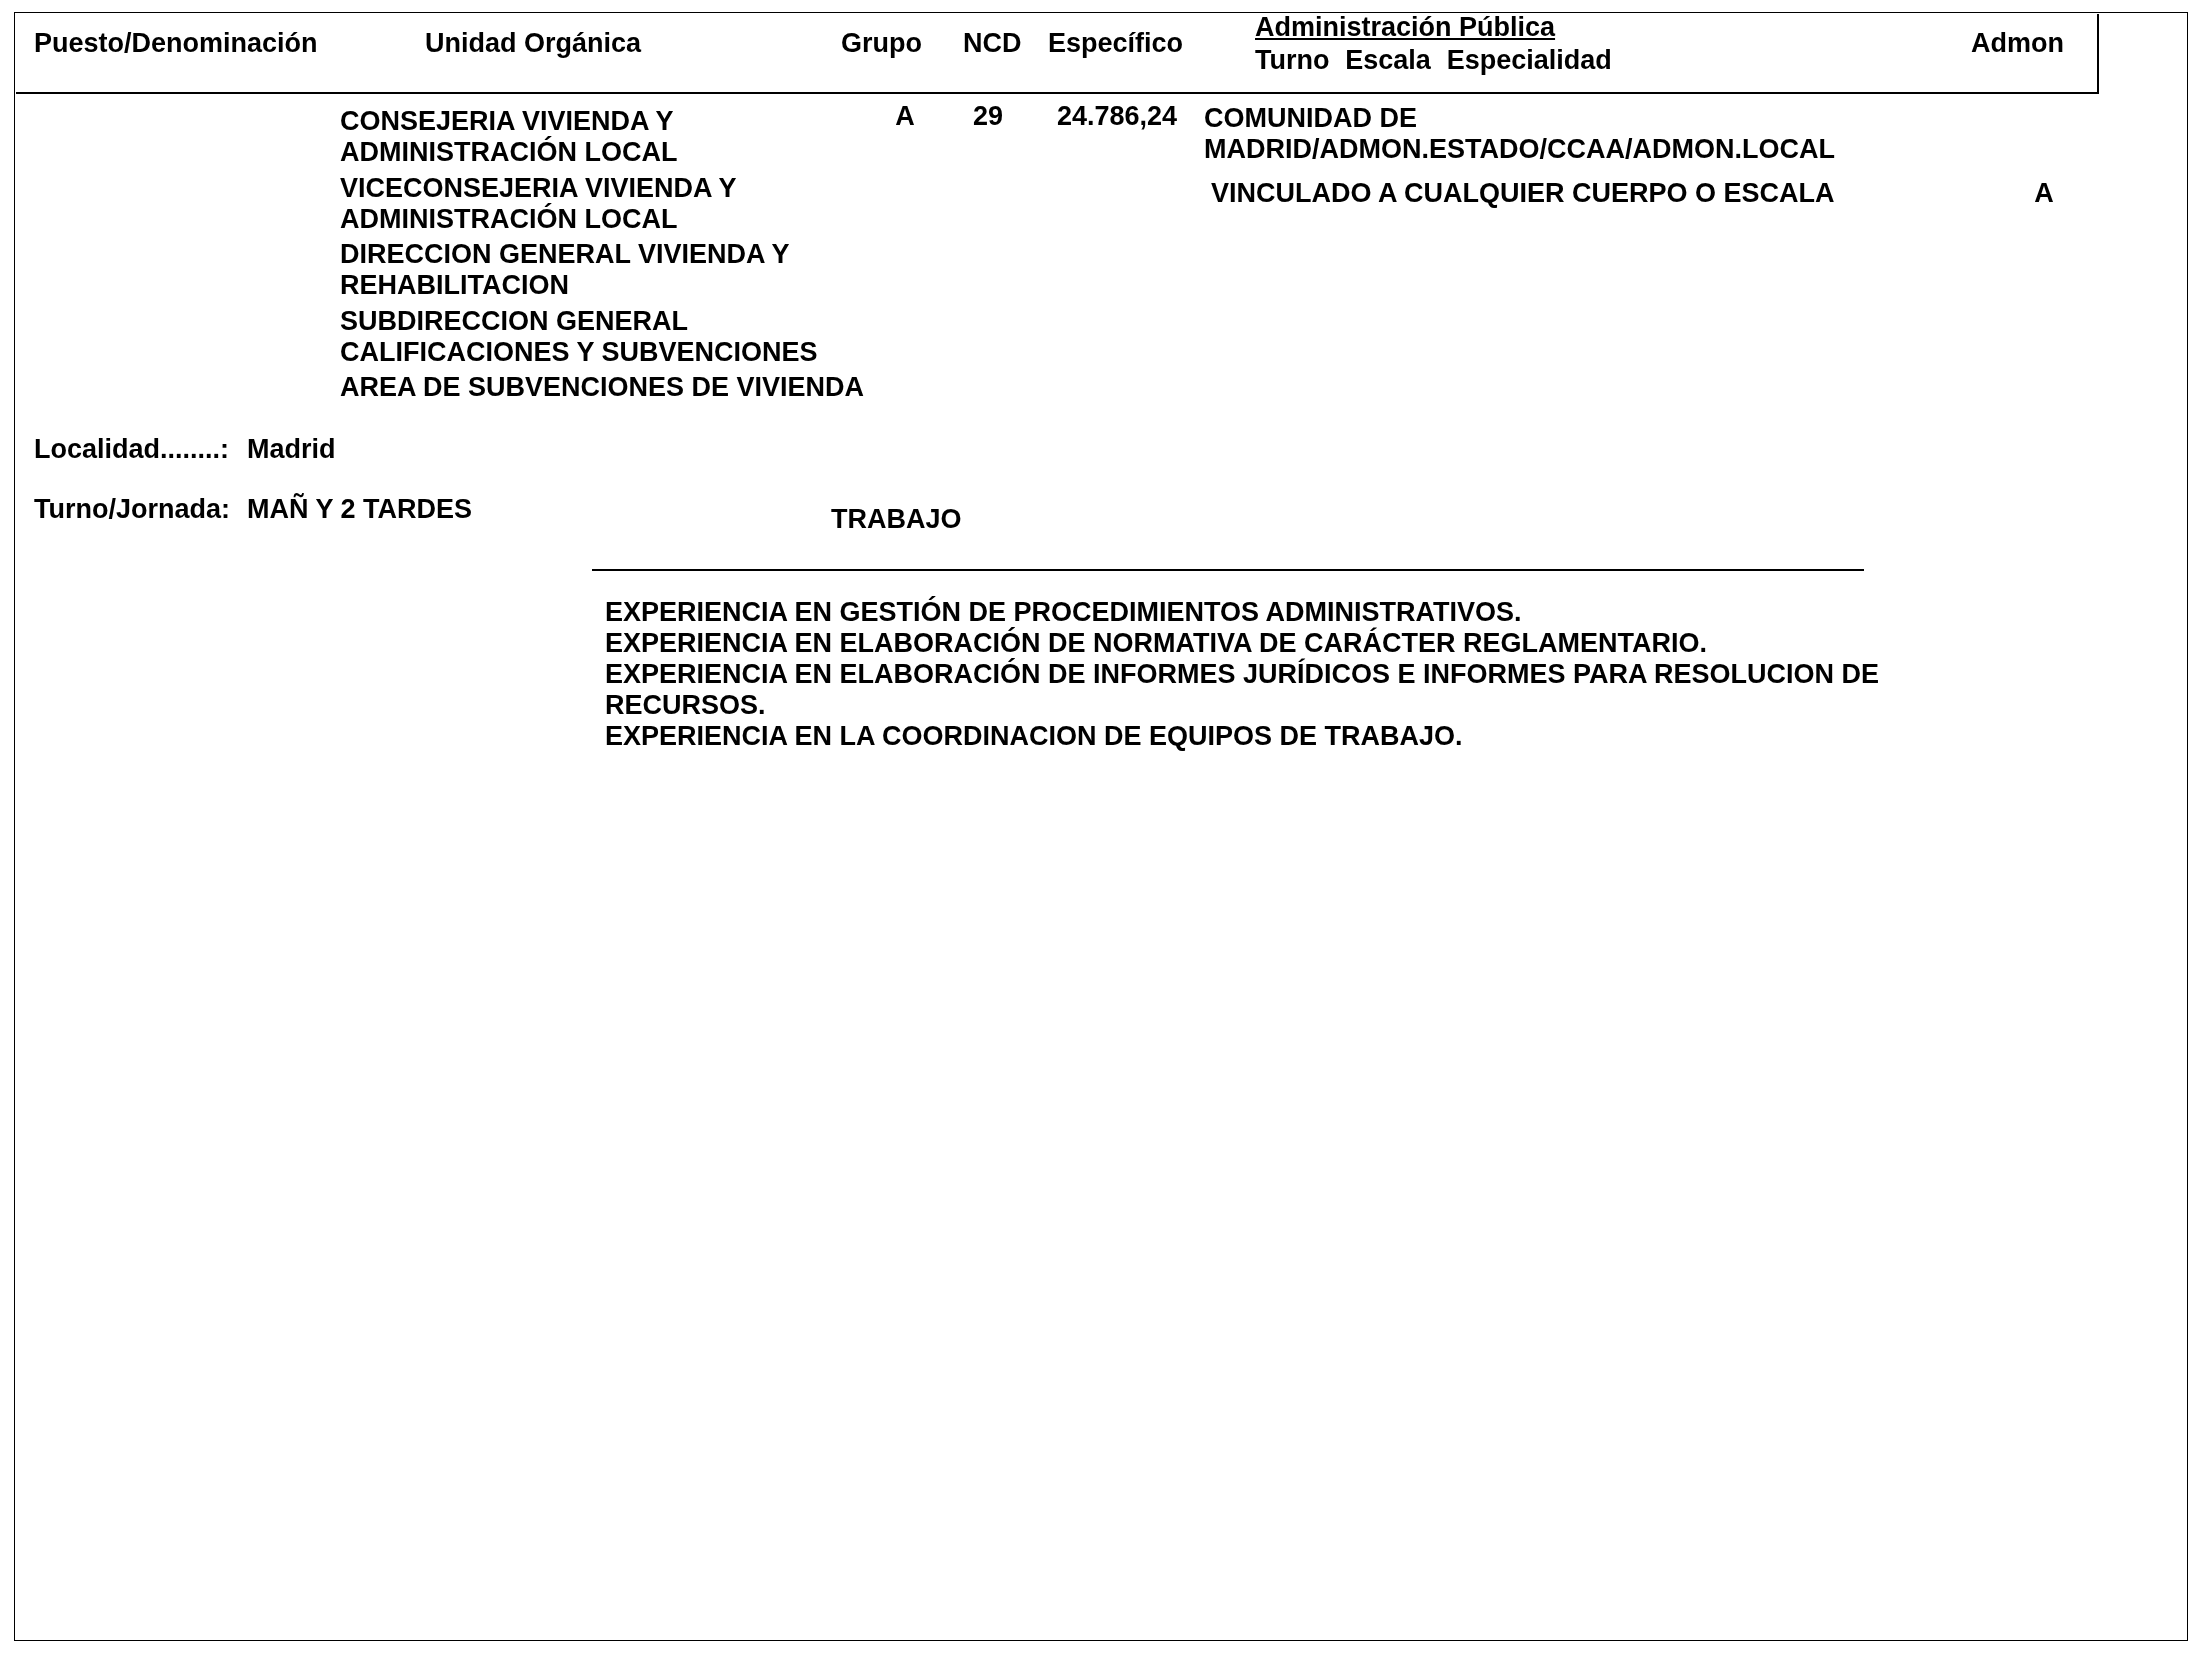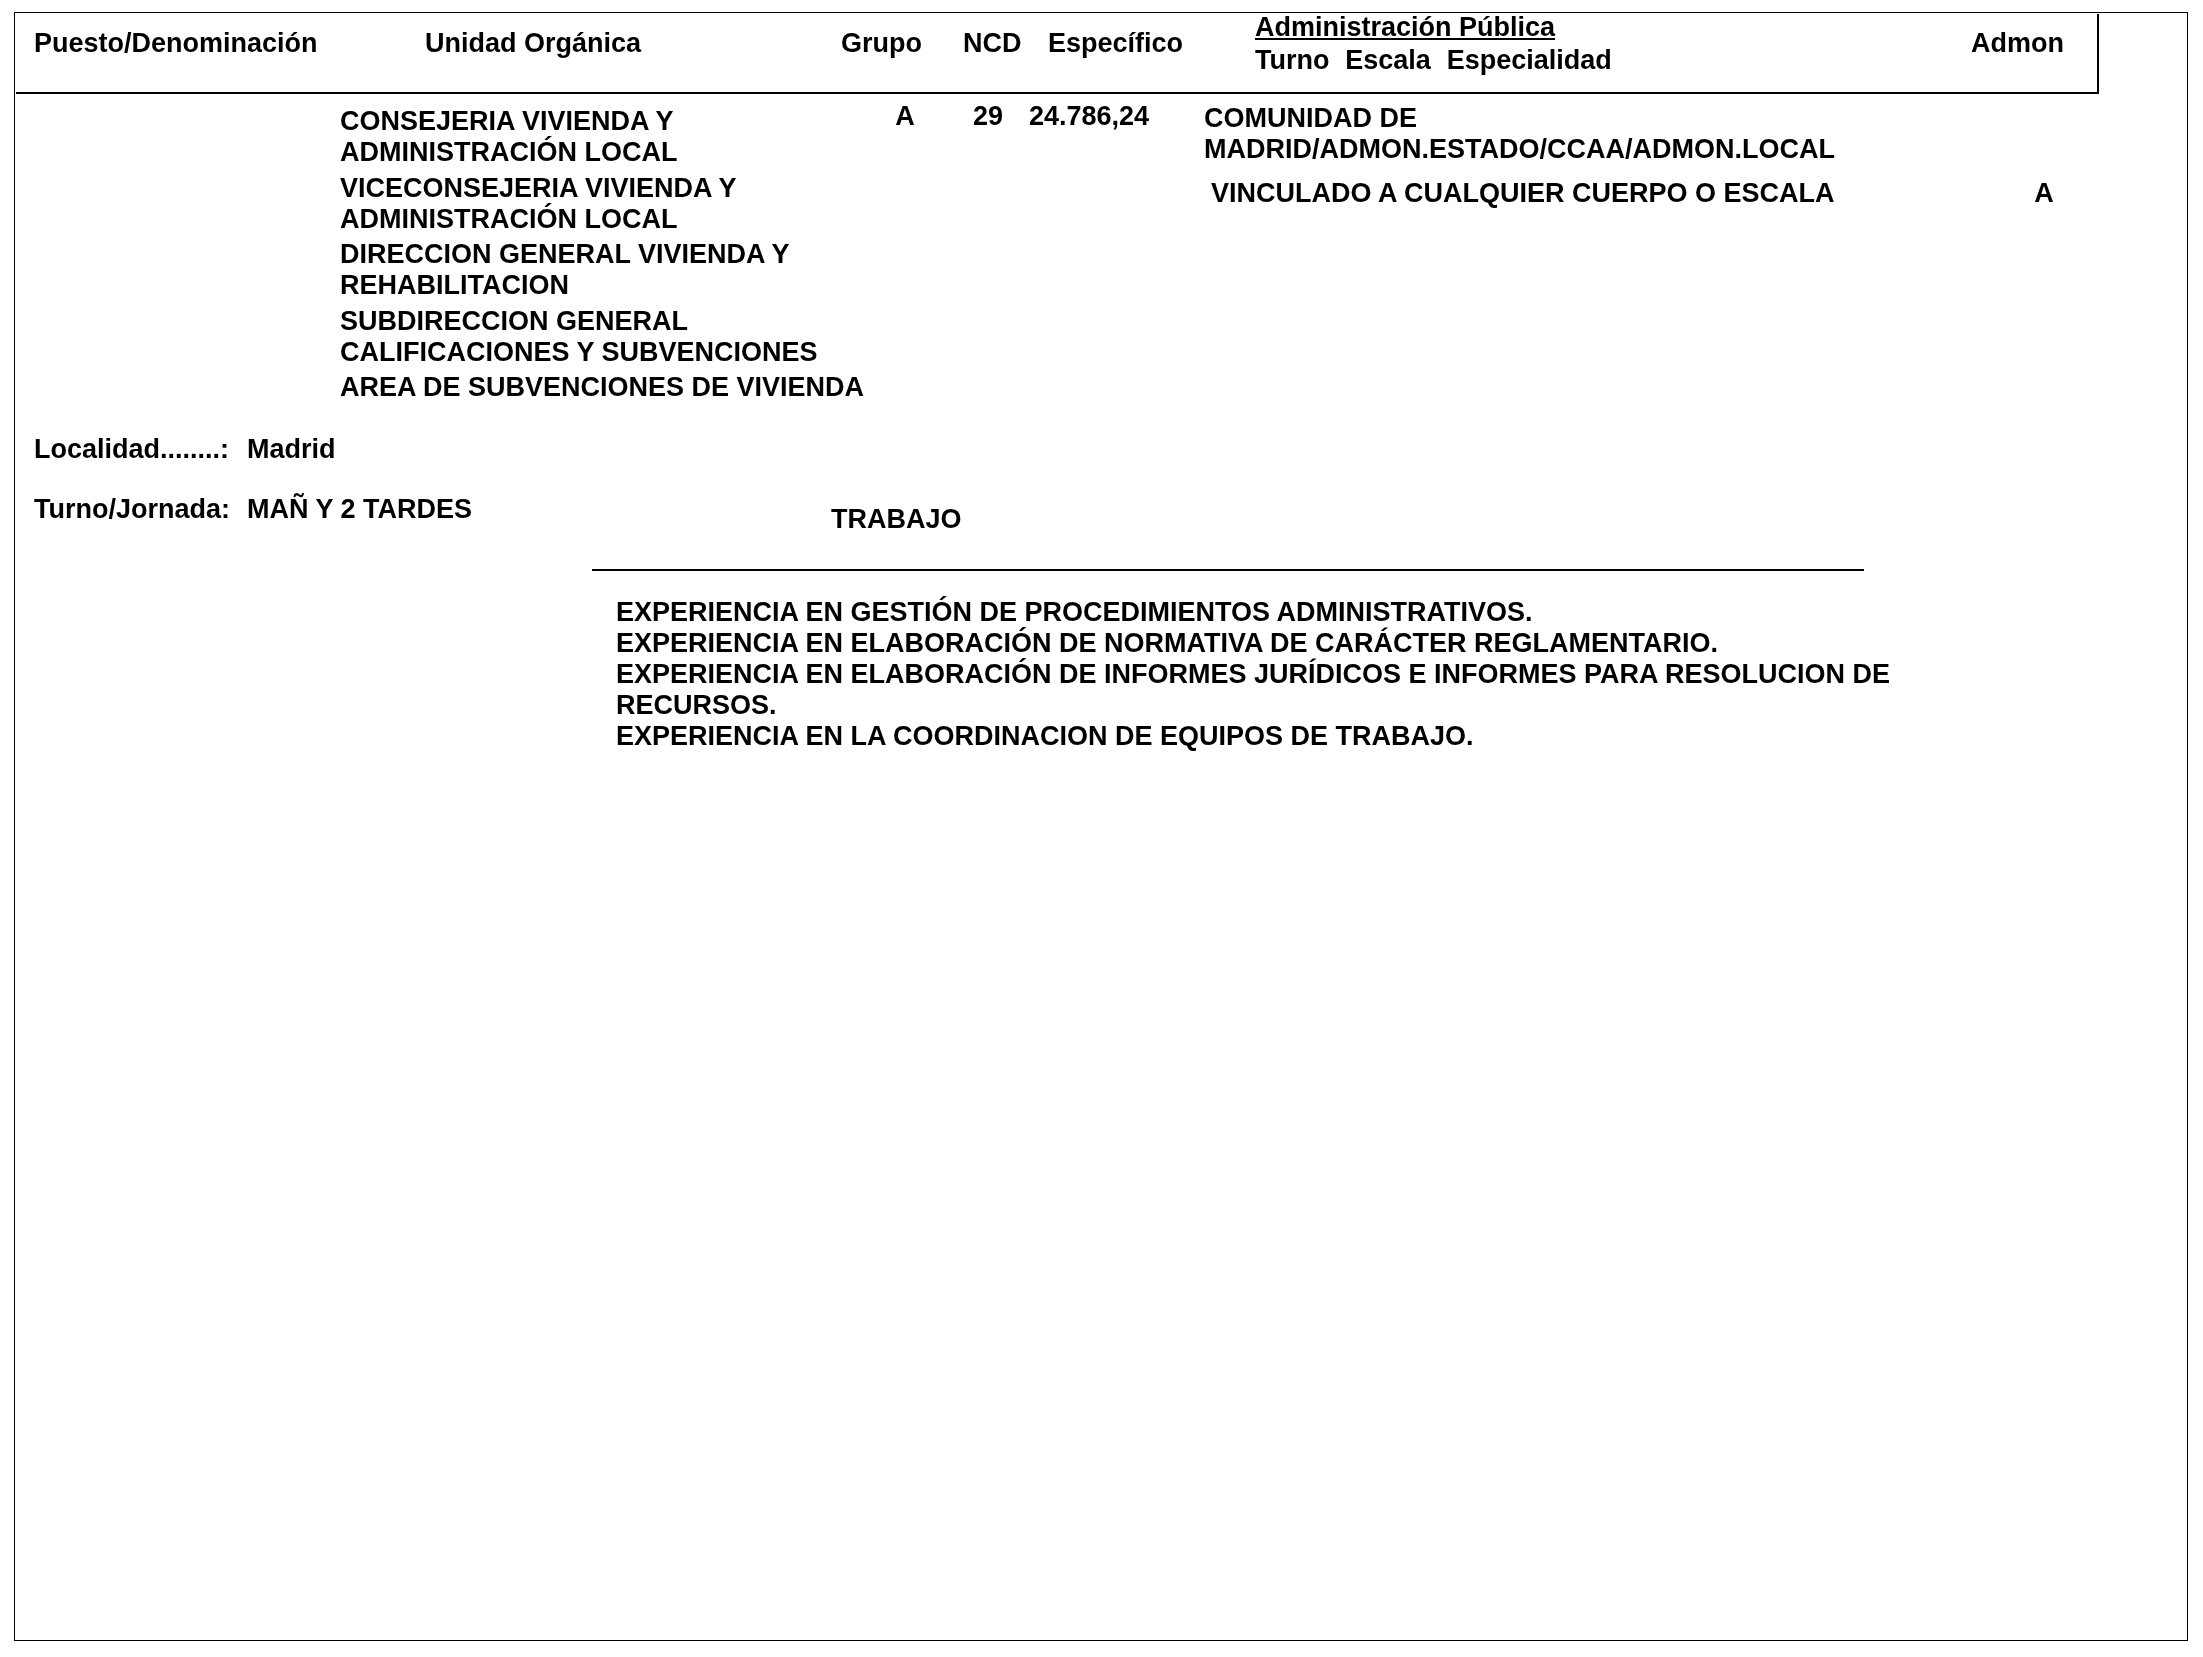--- a/index.html
+++ b/index.html
@@ -50,35 +50,35 @@
   #h-admpub      { left: 1255px; top: 12px; white-space: nowrap; text-decoration: underline; }
   #h-cuerpo      { left: 1255px; top: 45px; white-space: nowrap; word-spacing: 8.3px; }
   #h-admon       { left: 1971px; }
 
   
   #cell-puesto   { left: 34px;  top: 101px; width: 286px; }
   #cell-unidad   { left: 340px; top: 106px; width: 554px; }
   #cell-unidad p { margin: 0 0 4.6px 0; }
   #cell-grupo    { left: 868px;  top: 101px; width: 74px;  text-align: center; }
   #cell-ncd      { left: 944px; top: 101px; width: 88px;  text-align: center; }
-  #cell-especifico { left: 1029px; top: 101px; width: 148px; text-align: left; }
+  #cell-especifico { left: 1029px; top: 101px; width: 148px; text-align: right; }
   #cell-admpub   { left: 1204px; top: 103px; width: 665px; }
   #cell-cuerpo   { left: 1211px; top: 178px; width: 923px; white-space: nowrap; }
   #cell-admon    { left: 1984px; top: 178px; width: 120px; text-align: center; }
 
   
   #localidad-label { left: 34px;  top: 434px; white-space: nowrap; }
   #localidad-value { left: 247px; top: 434px; white-space: nowrap; }
   #turno-label     { left: 34px;  top: 494px; white-space: nowrap; text-align: right; }
   #turno-value     { left: 247px; top: 494px; white-space: nowrap; }
 
   
   #perfil-title { left: 831px; top: 504px; white-space: nowrap; }
   #perfil-rule  { left: 592px; top: 569px; width: 1272px; height: 1.8px; background: #000000; }
-  #perfil-list  { left: 605px; top: 597px; width: 1347px; margin-left: 11px; }
+  #perfil-list  { left: 605px; top: 597px; width: 1347px; }
   #perfil-list div { margin: 0; }
 </style>
 </head>
 <body>
 
 <div id="page">
 
   <div class="abs" id="doc-border"></div>
   <div class="abs" id="header-bottom-rule"></div>
   <div class="abs" id="header-right-divider"></div>

